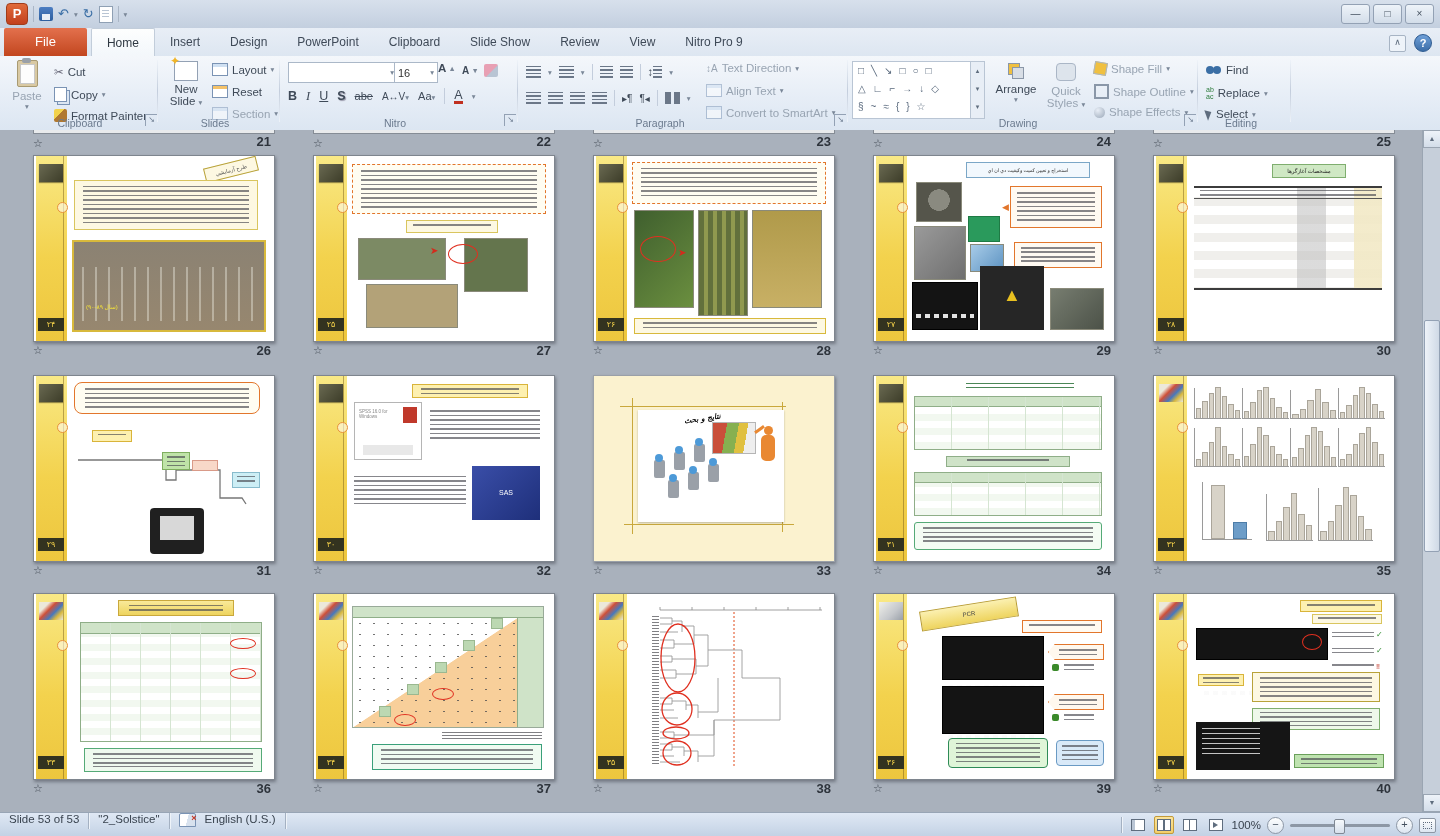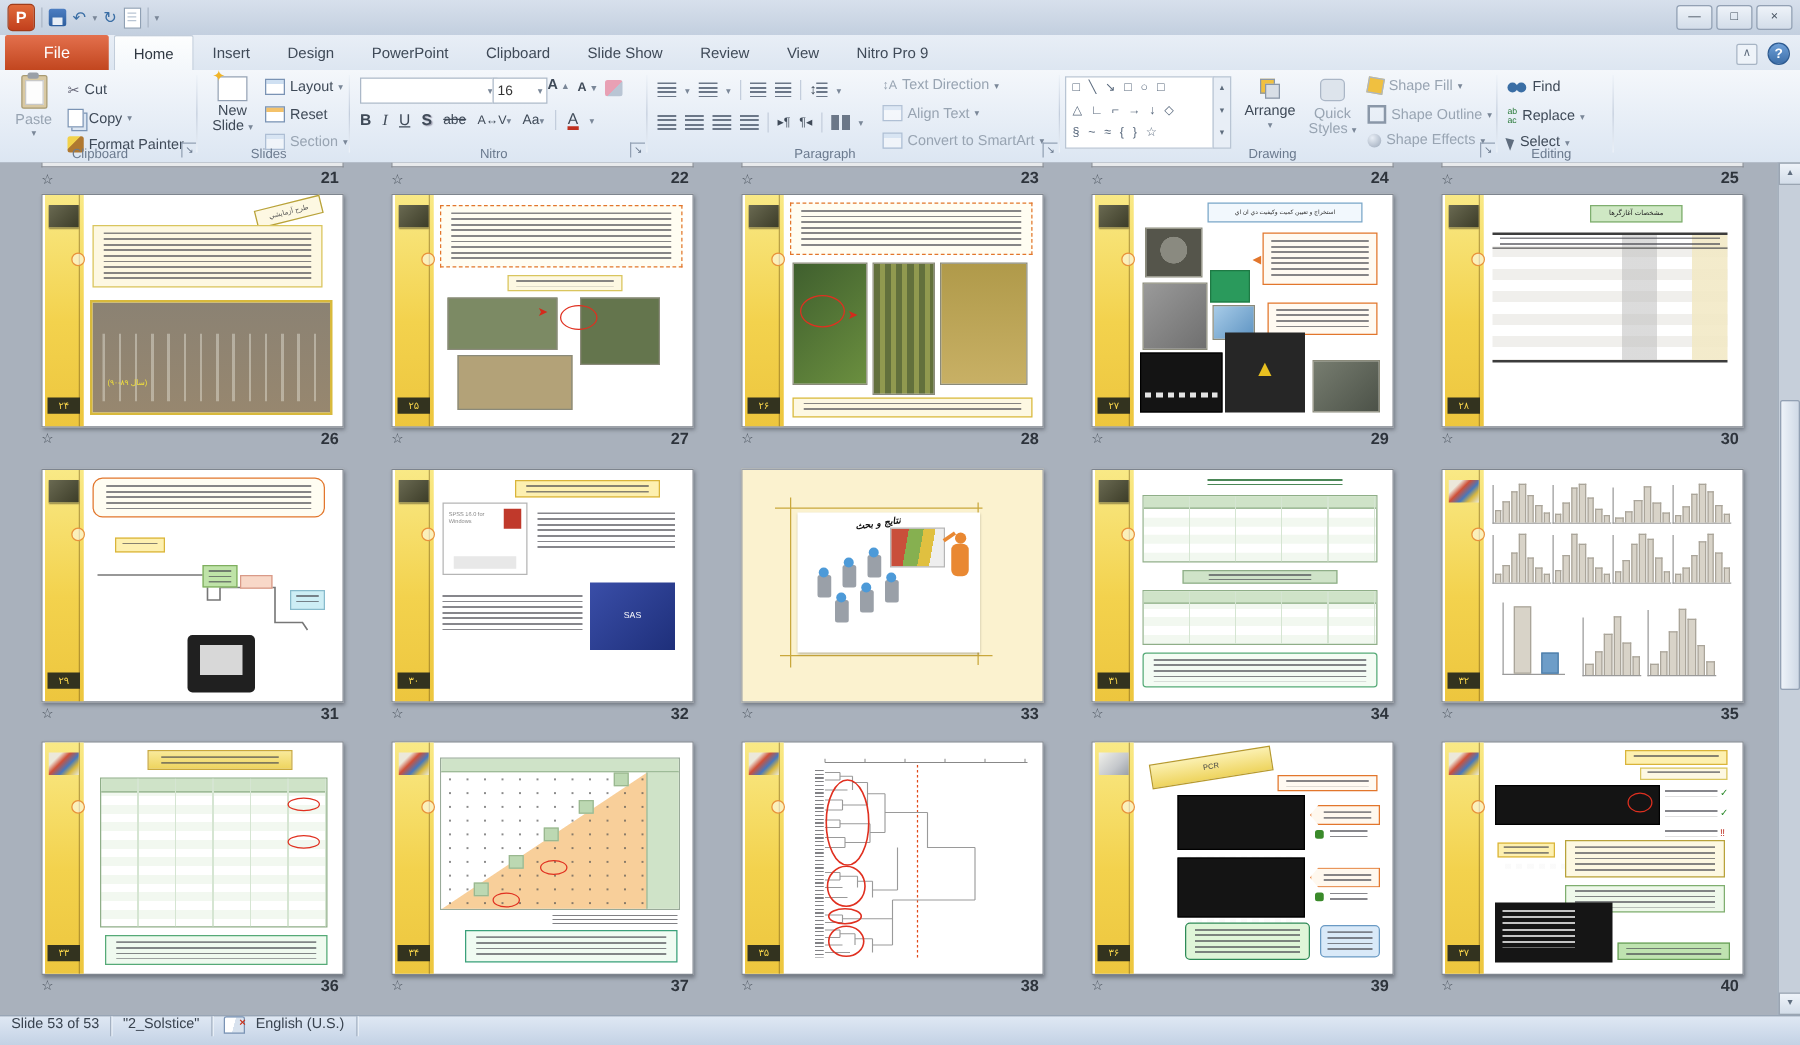--- a/index.html
+++ b/index.html
@@ -908,13 +908,36 @@
 <div class="statusbar">
   <div class="sleft">
     <span>Slide 53 of 53</span>
     <span class="ssep"></span>
     <span>"2_Solstice"</span>
     <span class="ssep"></span>
     <span class="bookicon"></span>
     <span>English (U.S.)</span>
     <span class="ssep"></span>
   </div>
+  <div class="sright">
+    <span class="ssep"></span>
+    <div class="vbtn">
+        <div class="vico norm"></div>
+      </div>
+    <div class="vbtn active">
+        <div class="vico grid"></div>
+      </div>
+    <div class="vbtn">
+        <div class="vico read"></div>
+      </div>
+    <div class="vbtn">
+        <div class="vico show"></div>
+      </div>
+    <span>100%</span>
+    <div class="zbtn">−</div>
+    <div class="ztrack">
+        <div class="tick"></div>
+        <div class="zthumb"></div>
+      </div>
+    <div class="zbtn">+</div>
+    <div class="fitbtn"></div>
+  </div>
 </div>
 
 </body></html>

